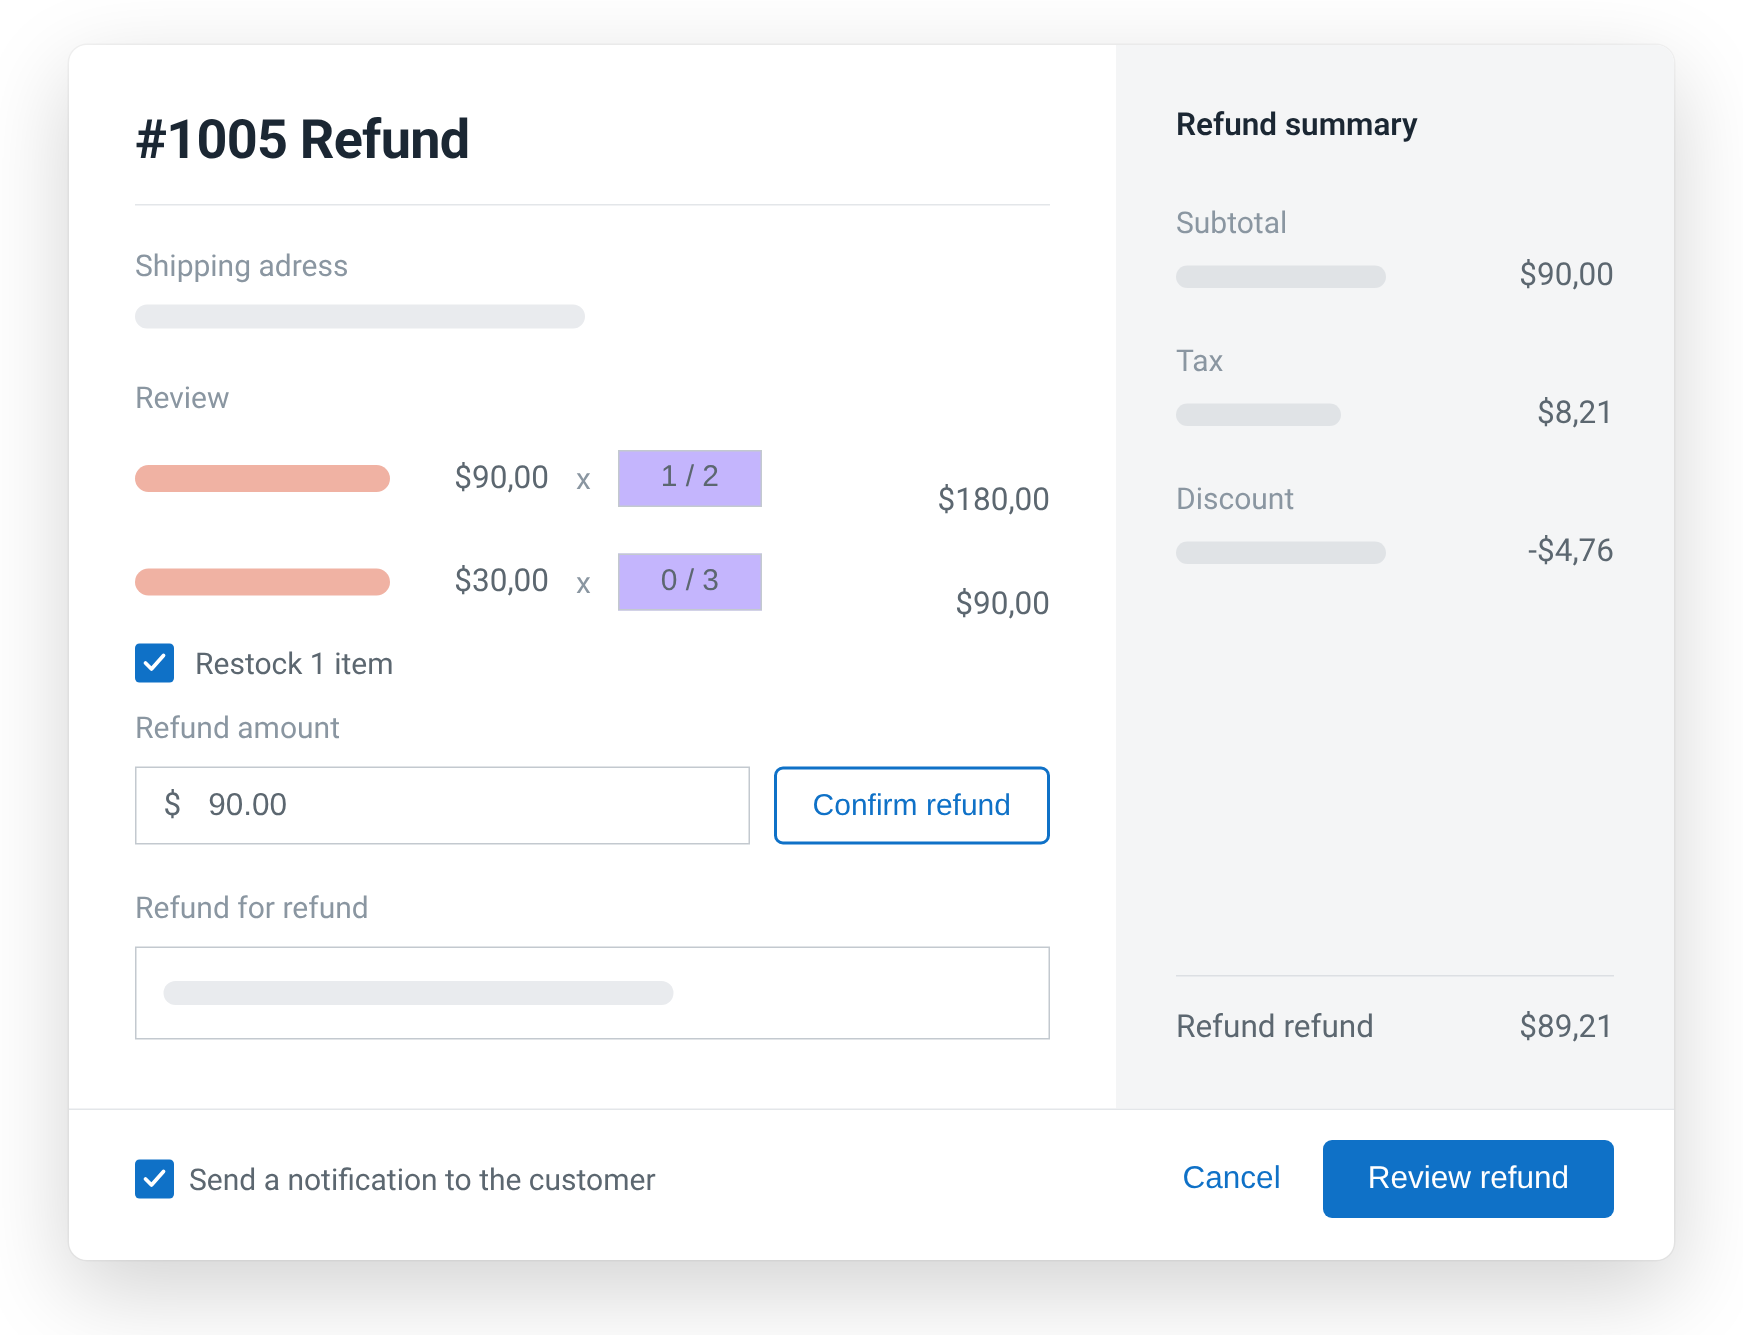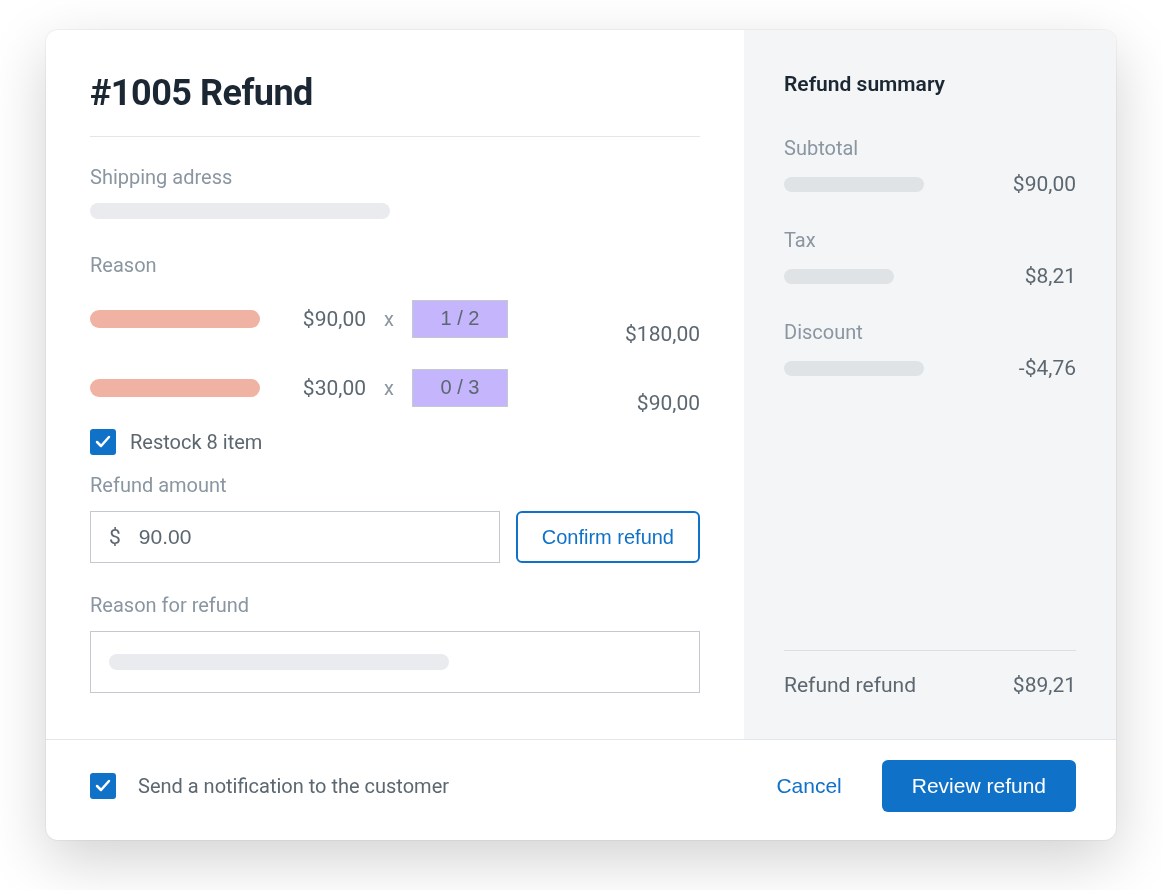--- a/index.html
+++ b/index.html
@@ -211,21 +211,21 @@
       display: flex;
       justify-content: space-between;
       font-size: 21px;
       color: #5c6770;
     }
     .footer {
       border-top: 1px solid #e3e6e9;
       padding: 20px 40px 28px 44px;
       display: flex;
       align-items: center;
-      gap: 22px;
+      gap: 10px;
     }
     .footer-spacer { flex: 1; }
     .cancel-btn {
       background: none;
       border: none;
       color: #0f71c7;
       font-size: 21px;
       cursor: pointer;
       padding: 10px 18px;
     }
@@ -246,58 +246,58 @@
   <div class="content">
     <div class="main">
       <h1 class="title">#1005 Refund</h1>
       <hr class="hr">
       <div>
         <div class="section-label">Shipping adress</div>
         <div class="placeholder-bar shipping-placeholder"></div>
       </div>
 
       <div class="items-block">
-        <div class="section-label">Reason</div>
+        <div class="section-label">Review</div>
         <div class="item-row">
           <div class="placeholder-bar pink item-name"></div>
           <div class="item-price">$90,00</div>
           <div class="item-x">x</div>
           <input class="qty-input" value="1 / 2" style="">
           <div class="item-total">$180,00</div>
         </div>
         <div class="item-row">
           <div class="placeholder-bar pink item-name"></div>
           <div class="item-price">$30,00</div>
           <div class="item-x">x</div>
           <input class="qty-input" value="0 / 3" style="">
           <div class="item-total">$90,00</div>
         </div>
         <div class="checkbox-row">
           <div class="checkbox">
             <svg viewBox="0 0 16 16">
                 <path d="M2 8 L6 12 L14 3" stroke="#fff" stroke-width="2.5" fill="none" stroke-linecap="round" stroke-linejoin="round"></path>
               </svg>
           </div>
-          <span>Restock 8 item</span>
+          <span>Restock 1 item</span>
         </div>
       </div>
 
       <div class="refund-amount-block">
         <div class="section-label">Refund amount</div>
         <div class="amount-row">
           <div class="amount-input-wrap">
             <span class="currency-prefix">$</span>
             <input class="amount-input" value="90.00" style="">
           </div>
           <button class="confirm-btn">Confirm refund</button>
         </div>
       </div>
 
       <div class="reason-block">
-        <div class="section-label">Reason for refund</div>
+        <div class="section-label">Refund for refund</div>
         <div class="reason-input">
           <div class="placeholder-bar reason-placeholder"></div>
         </div>
       </div>
     </div>
 
     <div class="sidebar">
       <div class="section-label dark">Refund summary</div>
 
       <div class="summary-row">

